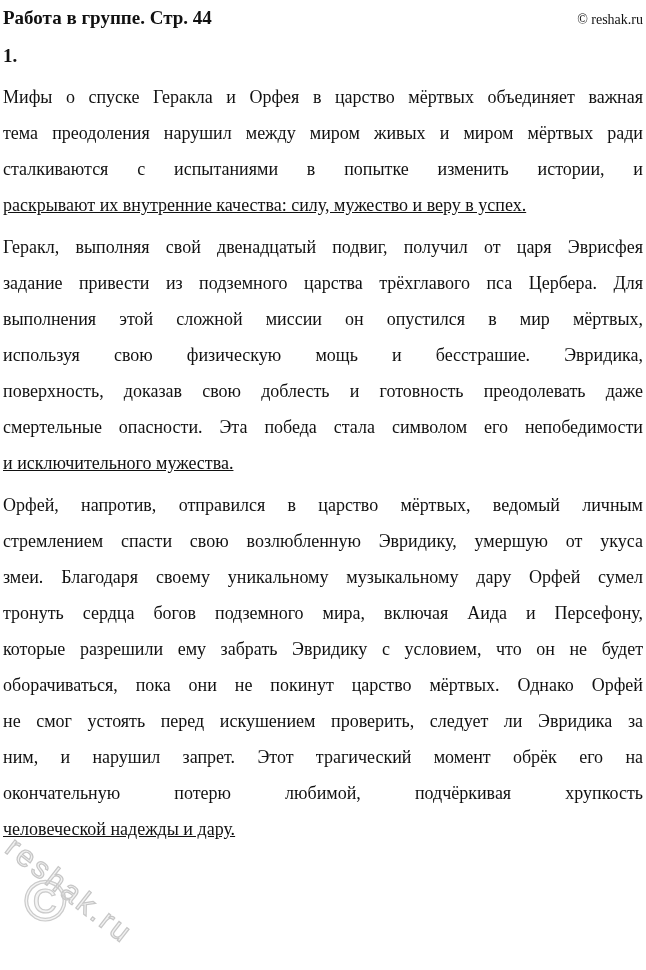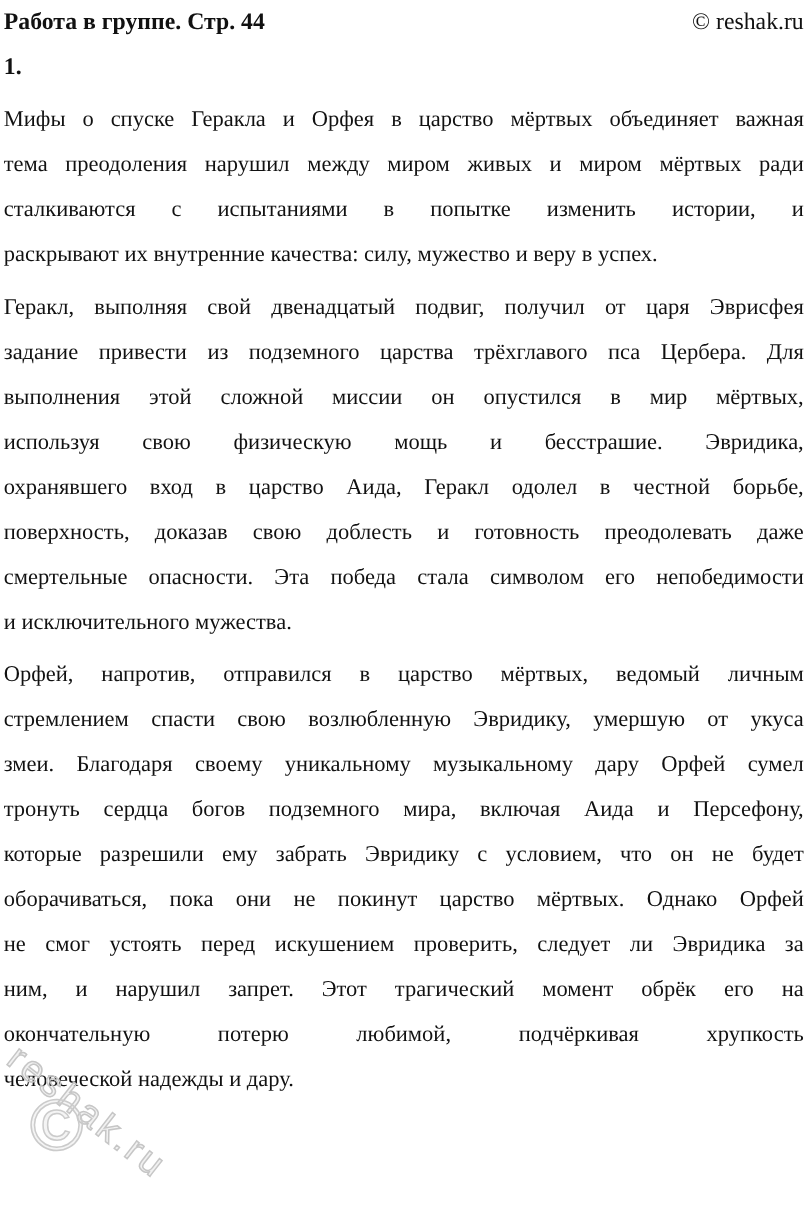--- a/index.html
+++ b/index.html
@@ -20,41 +20,42 @@
     background: #ffffff;
   }
   .doc-header {
     display: flex;
     justify-content: space-between;
     align-items: baseline;
     font-size: 19px;
     line-height: 23px;
   }
   .doc-title { font-weight: bold; }
-  .doc-copy { font-weight: normal; font-size: 19px; }
+  .doc-copy { font-weight: normal; font-size: 14px; }
   .question-number {
     margin-top: 13px;
     font-weight: bold;
     font-size: 19px;
     line-height: 23px;
   }
   .para {
     margin: 0;
     font-size: 18px;
     line-height: 36px;
   }
   .para-1 { margin-top: 12px; }
   .para-2, .para-3 { margin-top: 6px; }
   .line {
     text-align: justify;
     text-align-last: justify;
     white-space: normal;
   }
   .line.last {
     text-align-last: left;
+    text-decoration: underline;
   }
   
   .watermark {
     position: absolute;
     left: 6px;
     top: 820px;
     width: 160px;
     height: 148px;
     pointer-events: none;
     font-family: "Liberation Sans", "DejaVu Sans", sans-serif;
@@ -96,21 +97,20 @@
       <div class="line">Мифы о спуске Геракла и Орфея в царство мёртвых объединяет важная</div>
       <div class="line">тема преодоления нарушил между миром живых и миром мёртвых ради</div>
       <div class="line">сталкиваются с испытаниями в попытке изменить истории, и</div>
       <div class="line last">раскрывают их внутренние качества: силу, мужество и веру в успех.</div>
     </div>
   <div class="para para-2">
       <div class="line">Геракл, выполняя свой двенадцатый подвиг, получил от царя Эврисфея</div>
       <div class="line">задание привести из подземного царства трёхглавого пса Цербера. Для</div>
       <div class="line">выполнения этой сложной миссии он опустился в мир мёртвых,</div>
       <div class="line">используя свою физическую мощь и бесстрашие. Эвридика,</div>
-      <div class="line">охранявшего вход в царство Аида, Геракл одолел в честной борьбе,</div>
       <div class="line">поверхность, доказав свою доблесть и готовность преодолевать даже</div>
       <div class="line">смертельные опасности. Эта победа стала символом его непобедимости</div>
       <div class="line last">и исключительного мужества.</div>
     </div>
   <div class="para para-3">
       <div class="line">Орфей, напротив, отправился в царство мёртвых, ведомый личным</div>
       <div class="line">стремлением спасти свою возлюбленную Эвридику, умершую от укуса</div>
       <div class="line">змеи. Благодаря своему уникальному музыкальному дару Орфей сумел</div>
       <div class="line">тронуть сердца богов подземного мира, включая Аида и Персефону,</div>
       <div class="line">которые разрешили ему забрать Эвридику с условием, что он не будет</div>

